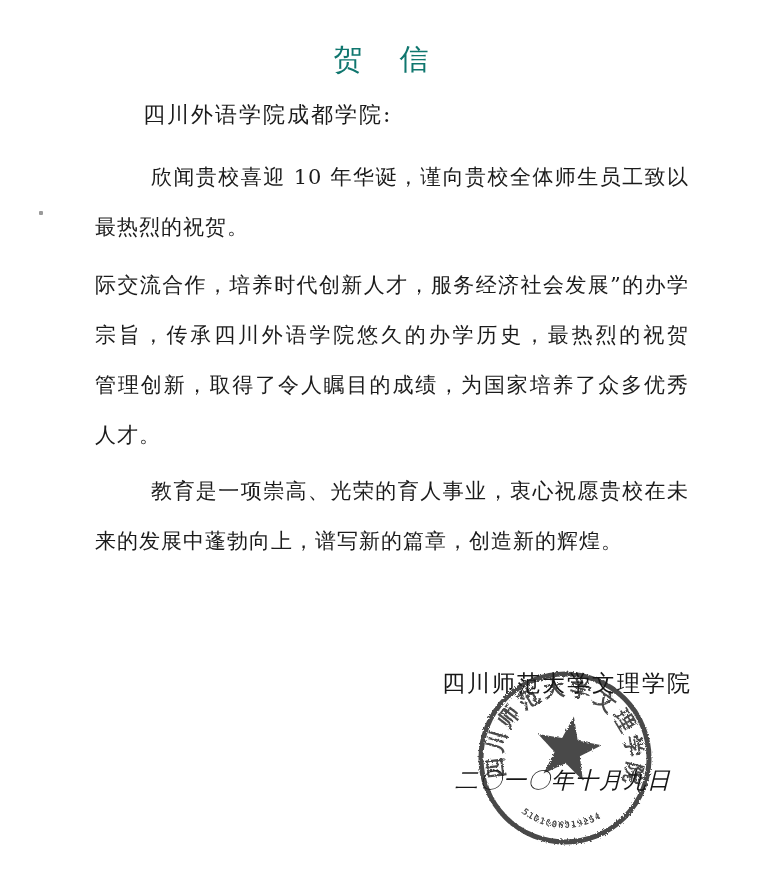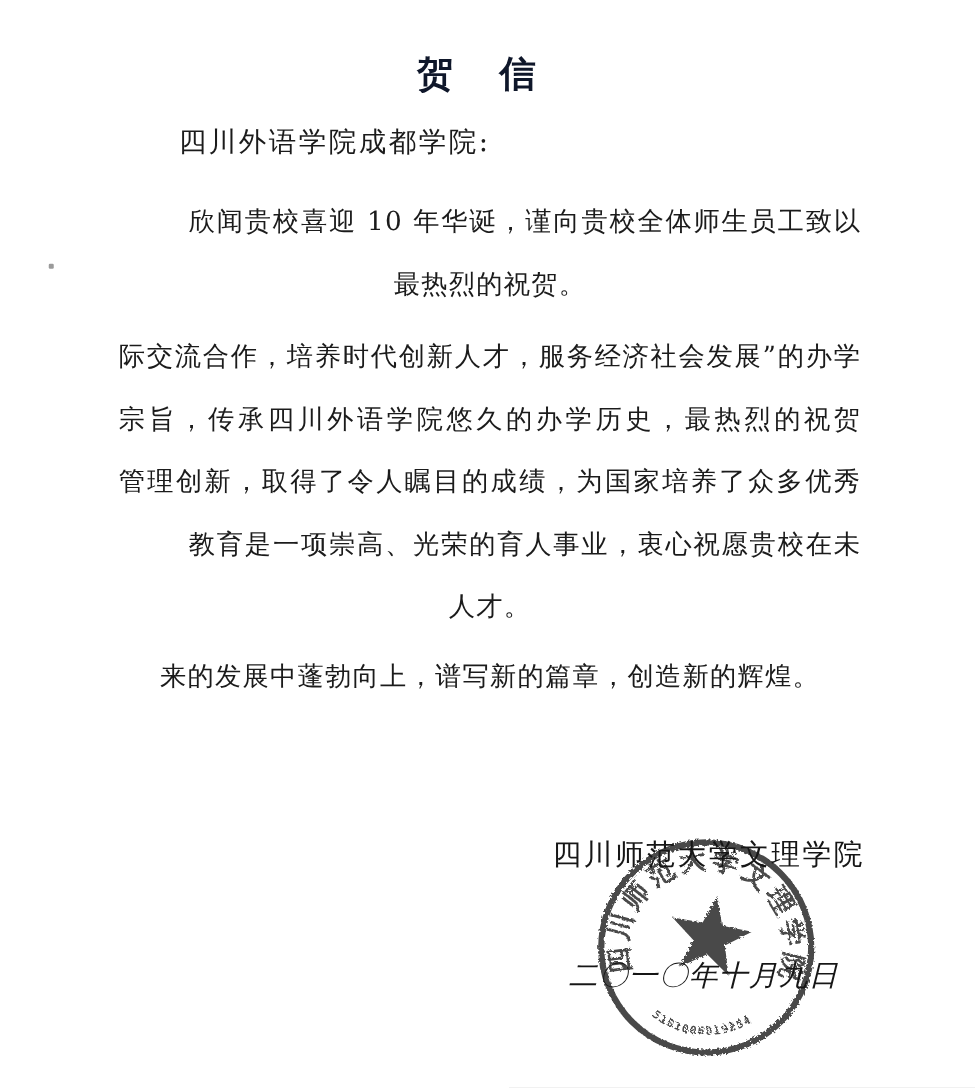--- a/index.html
+++ b/index.html
@@ -12,44 +12,43 @@
     overflow: hidden;
     font-family: "DejaVu Serif", "Liberation Serif", serif;
     color: #1b1b1b;
   }
   .title {
     position: absolute;
     top: 40px; left: 0; right: 14px;
     margin: 0;
     text-align: center;
     font-size: 29px;
-    font-weight: bold;
+    font-weight: normal;
     letter-spacing: 4px;
-    color: #0f172a;
+    color: #0f766e;
   }
   .salutation {
     position: absolute;
     top: 100px; left: 95px;
     font-size: 22px;
     line-height: 30px;
     letter-spacing: 2px;
     margin-left: 48px;
   }
   .body-block {
     position: absolute;
     top: 152px; left: 95px;
     width: 594px;
     font-size: 21px;
   }
   .line {
     height: 50px;
     line-height: 50px;
     white-space: nowrap;
     letter-spacing: 1px;
-    text-align: center;
   }
   .line.justify {
     white-space: normal;
     text-align: justify;
     text-align-last: justify;
     -moz-text-align-last: justify;
   }
   .line.indent { padding-left: 56px; }
   .line.para-end-1 { margin-bottom: 8px; }
   .line.para-end-2 { margin-bottom: 6px; }
@@ -103,22 +102,22 @@
   <h1 class="title">贺　信</h1>
 
   <div class="salutation">四川外语学院成都学院:</div>
 
   <div class="body-block">
     <div class="line indent justify">欣闻贵校喜迎 10 年华诞，谨向贵校全体师生员工致以</div>
     <div class="line para-end-1">最热烈的祝贺。</div>
     <div class="line justify">际交流合作，培养时代创新人才，服务经济社会发展”的办学</div>
     <div class="line justify">宗旨，传承四川外语学院悠久的办学历史，最热烈的祝贺</div>
     <div class="line justify">管理创新，取得了令人瞩目的成绩，为国家培养了众多优秀</div>
+    <div class="line para-end-2">人才。</div>
     <div class="line indent justify">教育是一项崇高、光荣的育人事业，衷心祝愿贵校在未</div>
-    <div class="line para-end-2">人才。</div>
     <div class="line">来的发展中蓬勃向上，谱写新的篇章，创造新的辉煌。</div>
   </div>
 
   <div class="signature">四川师范大学文理学院</div>
 
   <div class="date-line">二〇一〇年十月九日</div>
 
   <svg class="seal" width="200" height="200" viewBox="0 0 200 200">
     <defs>
       <filter id="rough" x="-10%" y="-10%" width="120%" height="120%">

